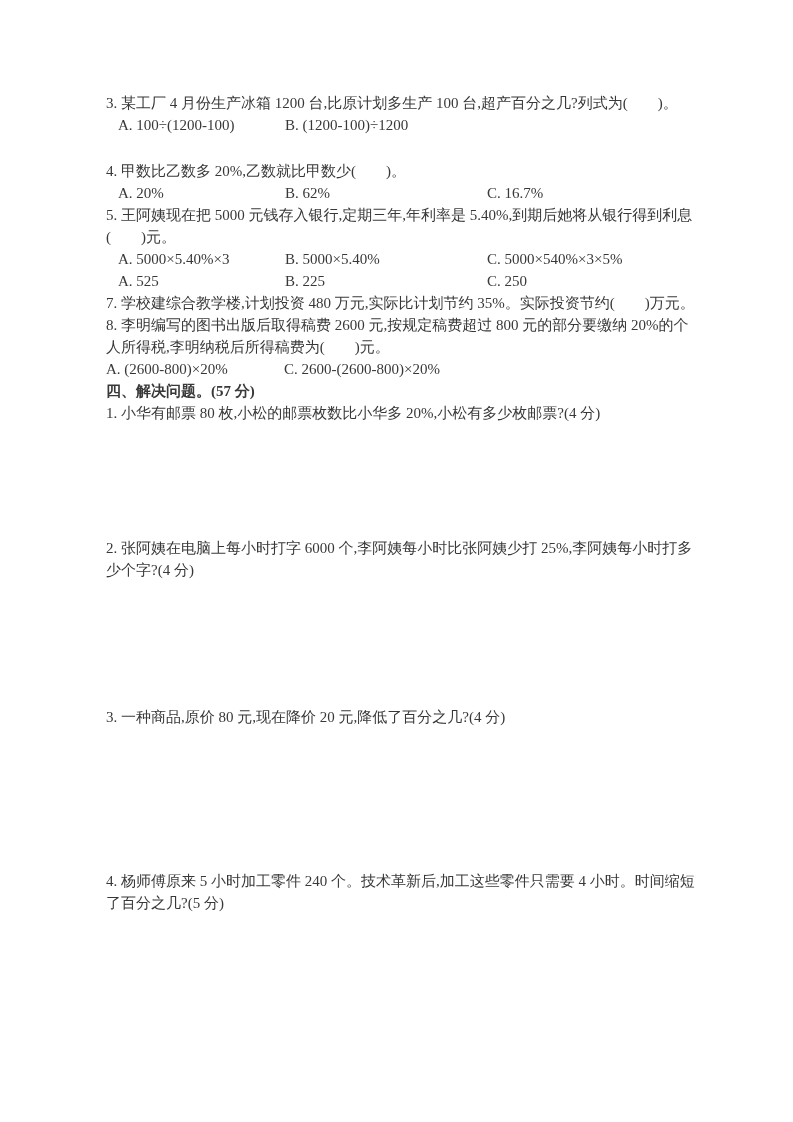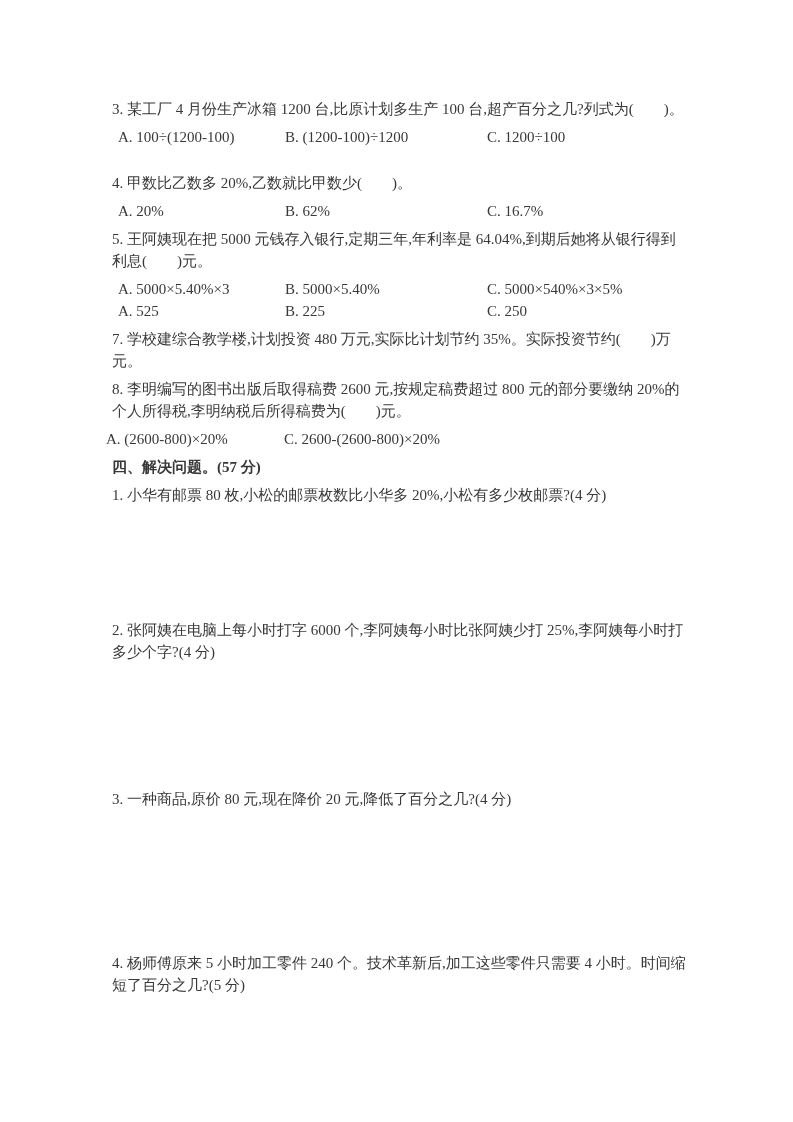--- a/index.html
+++ b/index.html
@@ -18,21 +18,21 @@
     color: #383838;
   }
   .content {
     position: absolute;
     left: 106px;
     top: 92px;
     width: 590px;
     font-size: 15px;
     line-height: 22px;
   }
-  p { margin: 6px; }
+  p { margin: 0; }
   .q-text {
     word-break: break-all;
   }
   .opts {
     display: grid;
     grid-template-columns: 167px 202px 1fr;
     padding-left: 12px;
     white-space: nowrap;
   }
   .opts.wide {
@@ -50,35 +50,34 @@
 <body>
 
 <div class="page">
   <div class="content">
 
     <section class="cq cq-gap">
       <p class="q-text">3. 某工厂 4 月份生产冰箱 1200 台,比原计划多生产 100 台,超产百分之几?列式为(　　)。</p>
       <div class="opts">
         <span class="opt">A. 100÷(1200-100)</span>
         <span class="opt">B. (1200-100)÷1200</span>
-        <span class="opt">C. 1200÷100</span>
       </div>
     </section>
 
     <section class="cq">
       <p class="q-text">4. 甲数比乙数多 20%,乙数就比甲数少(　　)。</p>
       <div class="opts">
         <span class="opt">A. 20%</span>
         <span class="opt">B. 62%</span>
         <span class="opt">C. 16.7%</span>
       </div>
     </section>
 
     <section class="cq">
-      <p class="q-text">5. 王阿姨现在把 5000 元钱存入银行,定期三年,年利率是 64.04%,到期后她将从银行得到利息(　　)元。</p>
+      <p class="q-text">5. 王阿姨现在把 5000 元钱存入银行,定期三年,年利率是 5.40%,到期后她将从银行得到利息(　　)元。</p>
       <div class="opts">
         <span class="opt">A. 5000×5.40%×3</span>
         <span class="opt">B. 5000×5.40%</span>
         <span class="opt">C. 5000×540%×3×5%</span>
       </div>
     </section>
 
     <section class="cq">
       <div class="opts">
         <span class="opt">A. 525</span>

